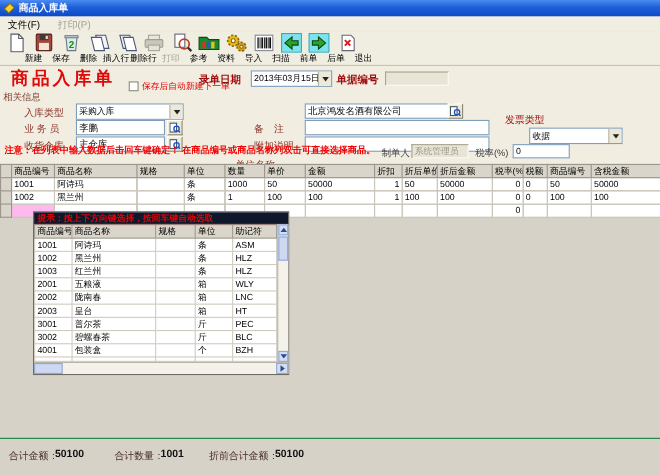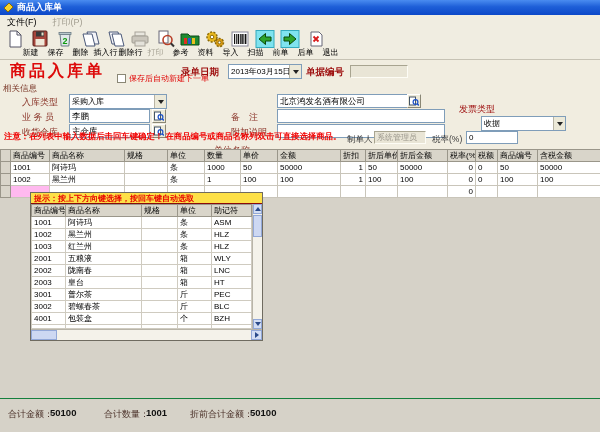--- a/index.html
+++ b/index.html
@@ -60,21 +60,21 @@
     padding:0 2px;height:12px;overflow:hidden;white-space:nowrap;}
   .grid td{background:#fff;border:1px solid #c9c5ba;padding:0 2px;height:12px;overflow:hidden;white-space:nowrap;}
   .grid .sel{background:#d9d5ca;border:1px solid #9a968a;}
   .grid td.num{text-align:right;}
   .grid td.pink{background:#ffb9ef;}
 
   .workarea{position:absolute;top:197px;left:0;width:600px;height:235px;background:#d6d2c8;}
 
   
   .popup{position:absolute;left:30px;top:192px;width:233px;background:#fff;border:1px solid #6f6b60;z-index:10;}
-  .popup-tip{height:11px;background:#fde047;color:#e80202;font-weight:bold;font-size:8px;line-height:11px;
+  .popup-tip{height:11px;background:#0f172a;color:#e80202;font-weight:bold;font-size:8px;line-height:11px;
     padding-left:3px;border-bottom:1px solid #8a0a0a;white-space:nowrap;overflow:hidden;}
   .popup-body{display:flex;}
   .ptable{border-collapse:collapse;table-layout:fixed;font-size:8px;width:220px;}
   .ptable th{background:#d9d5ca;border:1px solid #9a968a;font-weight:normal;text-align:left;
     padding:0 2px;height:12px;overflow:hidden;white-space:nowrap;}
   .ptable td{background:#fff;border:1px solid #cfcbc0;padding:0 2px;height:11px;overflow:hidden;white-space:nowrap;}
   .ptable tr.partial td{height:4px;}
   .vscroll{width:11px;background:#f4f2ea;border-left:1px solid #b8b4a8;display:flex;flex-direction:column;}
   .sbtn{height:10px;background:#d3def4;border:1px solid #92a8d8;display:flex;align-items:center;justify-content:center;}
   .sthumb{height:22px;background:#cdd8f2;border:1px solid #92a8d8;margin:1px 0;}

